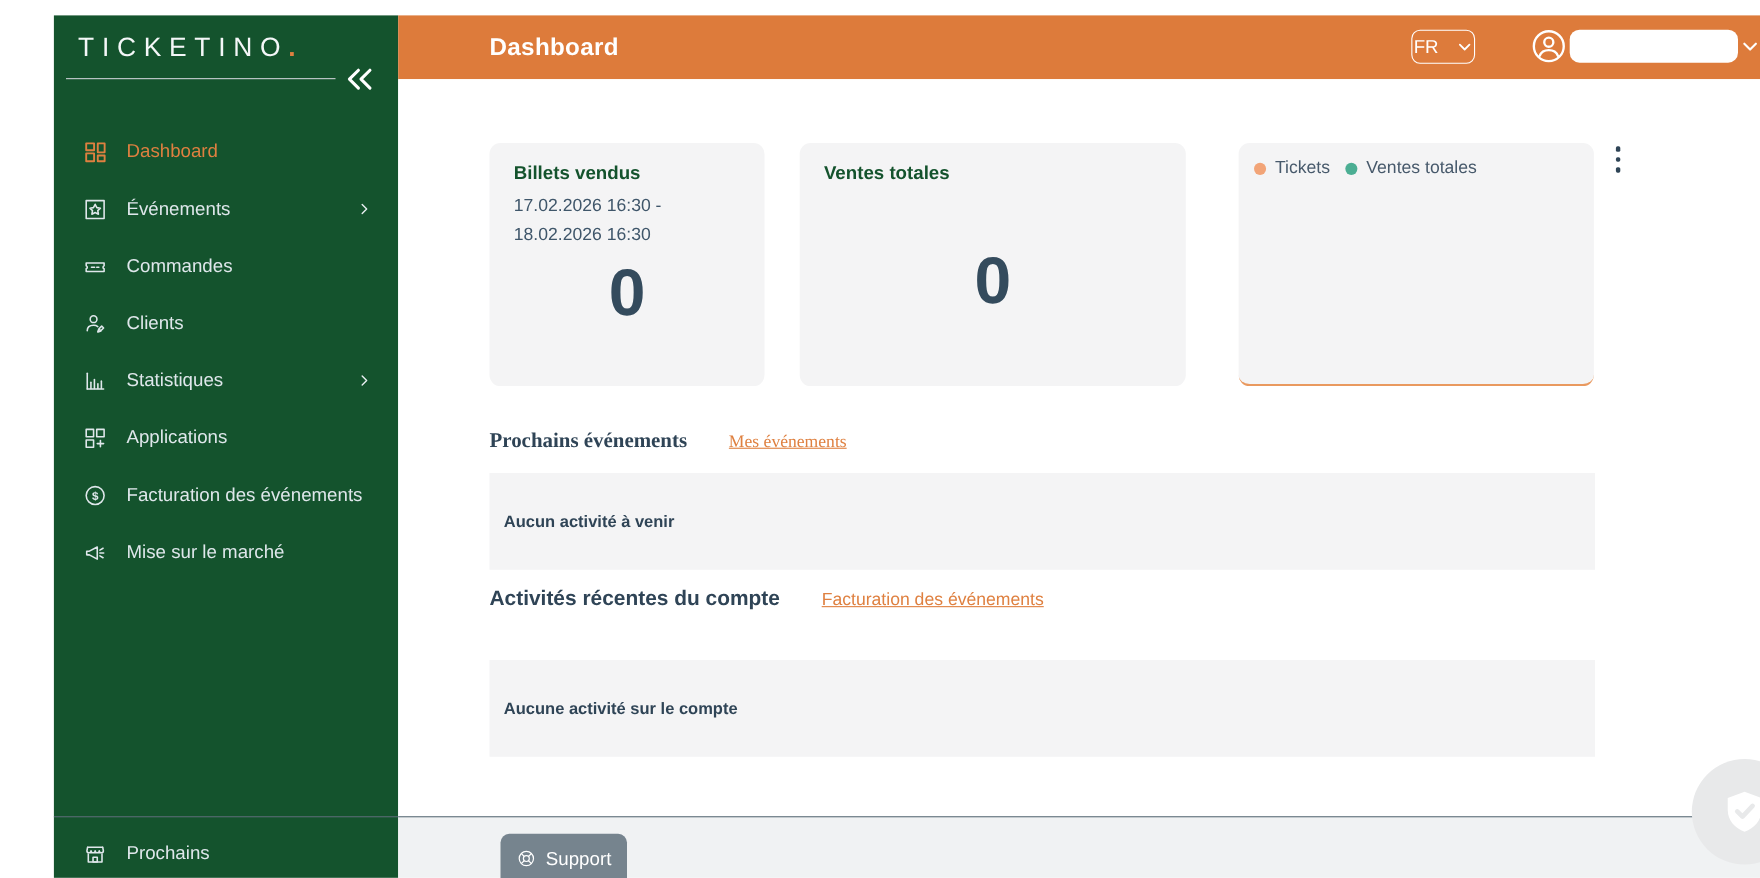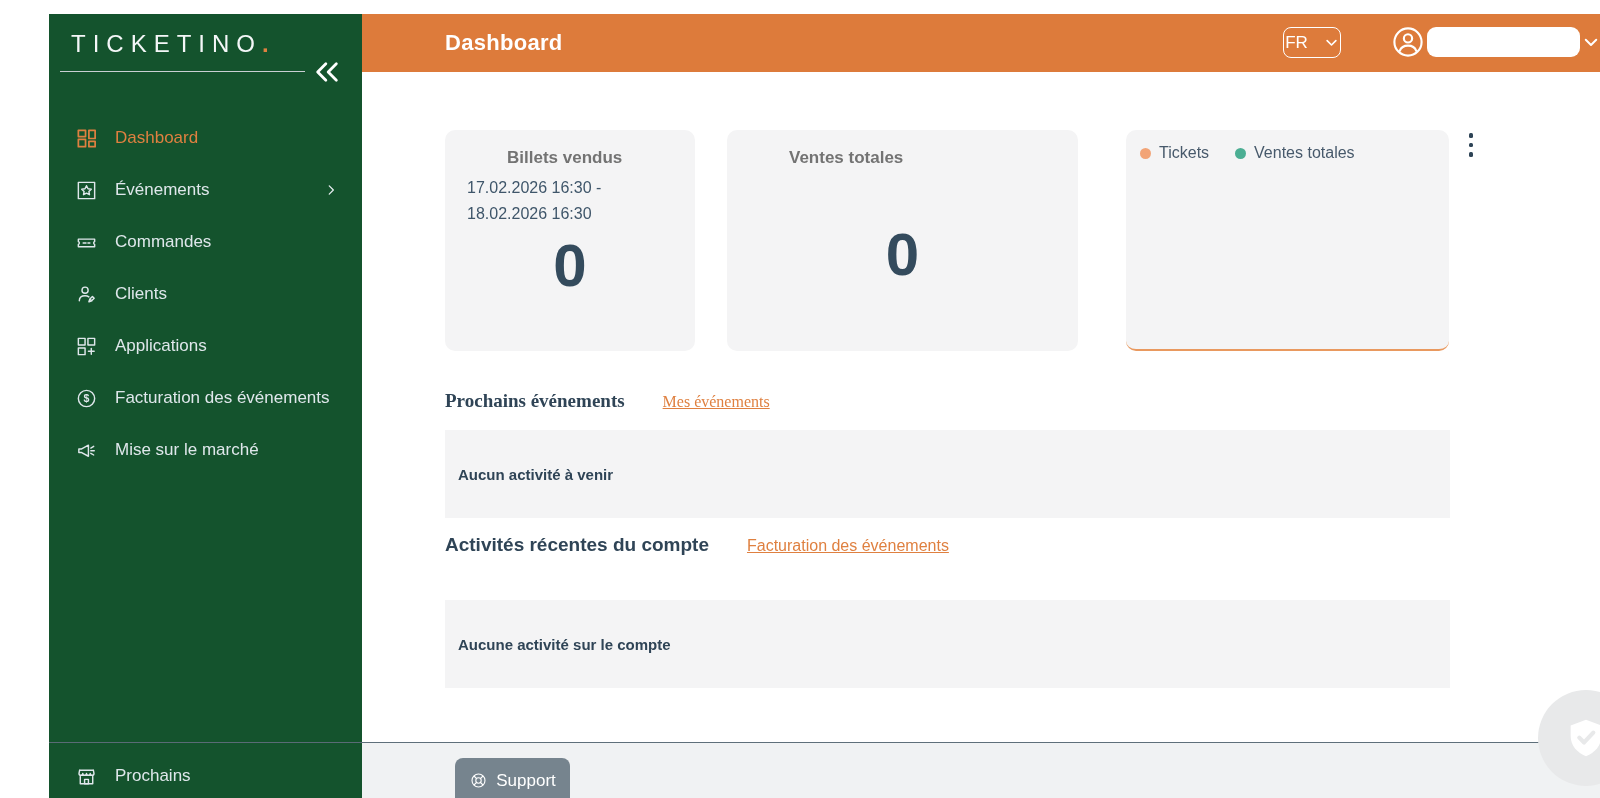--- a/index.html
+++ b/index.html
@@ -49,26 +49,26 @@
 
   
   #main { position:absolute; left:362px; top:72px; width:1238px; height:670px;
           background:#ffffff; }
   .cards-row { position:absolute; left:83px; top:58px; width:1010px; }
   .card { position:absolute; top:0; background:#F4F4F5; border-radius:10px; height:221px; }
   #card-tickets { left:0; width:250px; padding:18px 22px; }
   #card-sales  { left:282px; width:351px; padding:18px 22px; }
   #card-chart  { left:681px; width:323px; border-bottom:2px solid #E9995F;
                  padding:14px 14px; }
-  .card-title { font-size:17px; font-weight:700; color:#737373;margin-left:40px; }
+  .card-title { font-size:17px; font-weight:700; color:#14532d; }
   .card-dates { margin-top:7px; font-size:16px; line-height:26px; color:#3F566A; }
   .card-value { font-size:60px; font-weight:700; color:#344B5D; text-align:center; }
   #card-tickets .card-value { margin-top:4px; }
   #card-sales  .card-value { margin-top:52px; }
-  .legend { display:flex; align-items:center; gap:26px; }
+  .legend { display:flex; align-items:center; gap:14px; }
   .legend-entry { display:flex; align-items:center; gap:8px; font-size:16px; color:#47596B; }
   .legend-dot { width:11px; height:11px; border-radius:50%; }
   .kebab { position:absolute; left:1019px; top:3px; width:14px; cursor:pointer;
            display:flex; flex-direction:column; gap:5px; align-items:center; }
   .kebab i { width:4.5px; height:4.5px; border-radius:1.5px; background:#2E4456; display:block; }
 
   .section-head { position:absolute; left:83px; display:flex; align-items:baseline; gap:38px; }
   .section-title { font-size:19px; font-weight:700; color:#2F4456; }
   .section-link { font-size:16px; color:#DF8040; text-decoration:underline; cursor:pointer; }
   #sec1-head { top:318px;font-family:Liberation Serif, serif; } #sec2-head { top:462px; }
@@ -143,20 +143,37 @@
     </div>
     <div class="nav-item">
       <span class="nav-icon">
         <svg viewBox="0 0 24 24" width="23" height="23">
           <circle cx="10.5" cy="7.5" r="3.2"></circle>
           <path d="M4.5 18.5 c0-3.6 2.8-5.2 6-5.2 1.6 0 3 .4 4 1.2"></path>
           <path d="M14.5 19.5 l1-2.8 2 2 -2.8 1z M15.8 16.4 l2.4-2.4 1.8 1.8 -2.4 2.4"></path>
         </svg>
         </span>
       <span class="nav-label">Clients</span>
+    </div>
+    <div class="nav-item">
+      <span class="nav-icon">
+        <svg viewBox="0 0 24 24" width="23" height="23">
+          <line x1="4.5" y1="4.5" x2="4.5" y2="19.5"></line>
+            <line x1="4.5" y1="19.5" x2="20" y2="19.5"></line>
+          <line x1="8" y1="19" x2="8" y2="13"></line>
+            <line x1="11.3" y1="19" x2="11.3" y2="10.5"></line>
+          <line x1="14.6" y1="19" x2="14.6" y2="14.5"></line>
+            <line x1="17.9" y1="19" x2="17.9" y2="12"></line>
+        </svg>
+        </span>
+      <span class="nav-label">Statistiques</span>
+      <span class="nav-chevron">
+        <svg viewBox="0 0 24 24" width="14" height="16" style="stroke-width:2.2">
+            <polyline points="9,5 16,12 9,19"></polyline>
+          </svg></span>
     </div>
     <div class="nav-item">
       <span class="nav-icon">
         <svg viewBox="0 0 24 24" width="23" height="23">
           <rect x="3.5" y="3.5" width="7" height="7"></rect>
             <rect x="13.5" y="3.5" width="7" height="7"></rect>
           <rect x="3.5" y="13.5" width="7" height="7"></rect>
           <line x1="17" y1="14" x2="17" y2="20"></line>
             <line x1="14" y1="17" x2="20" y2="17"></line>
         </svg>

